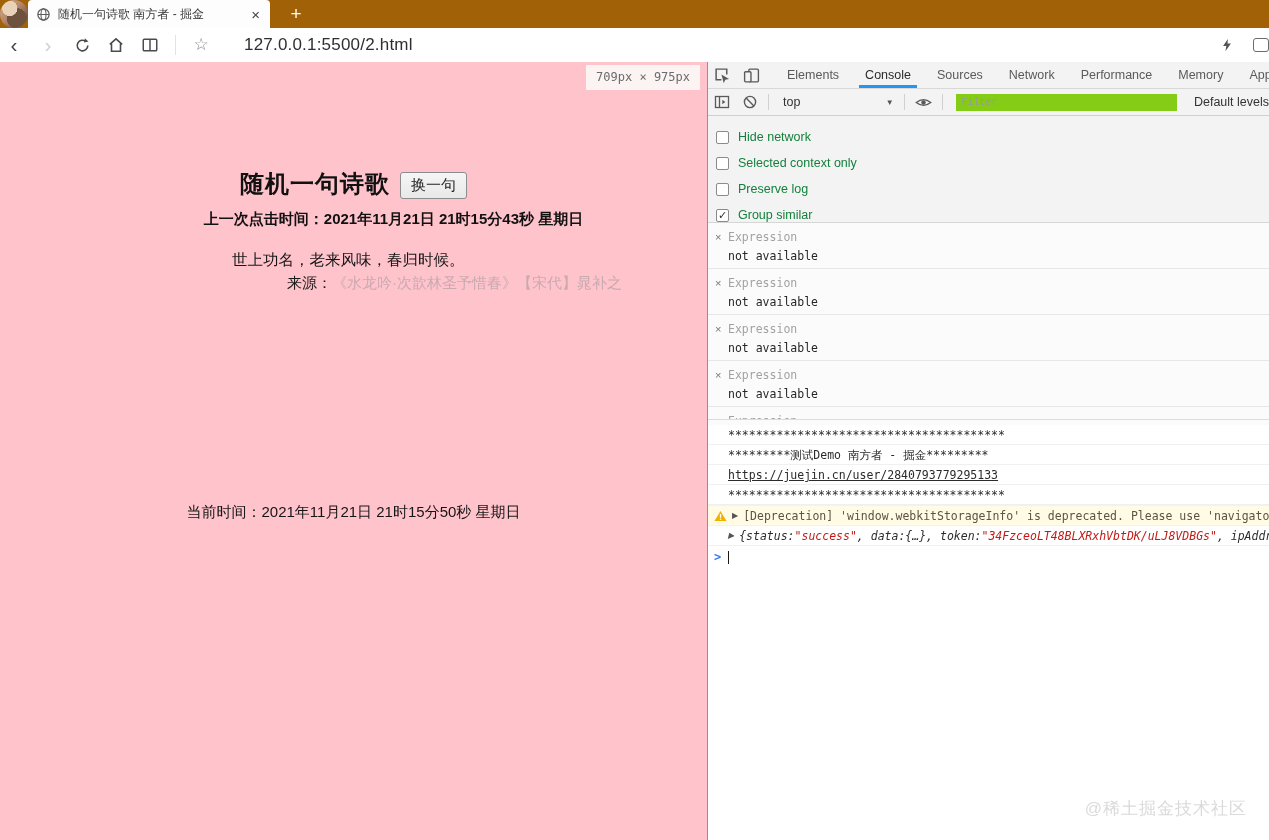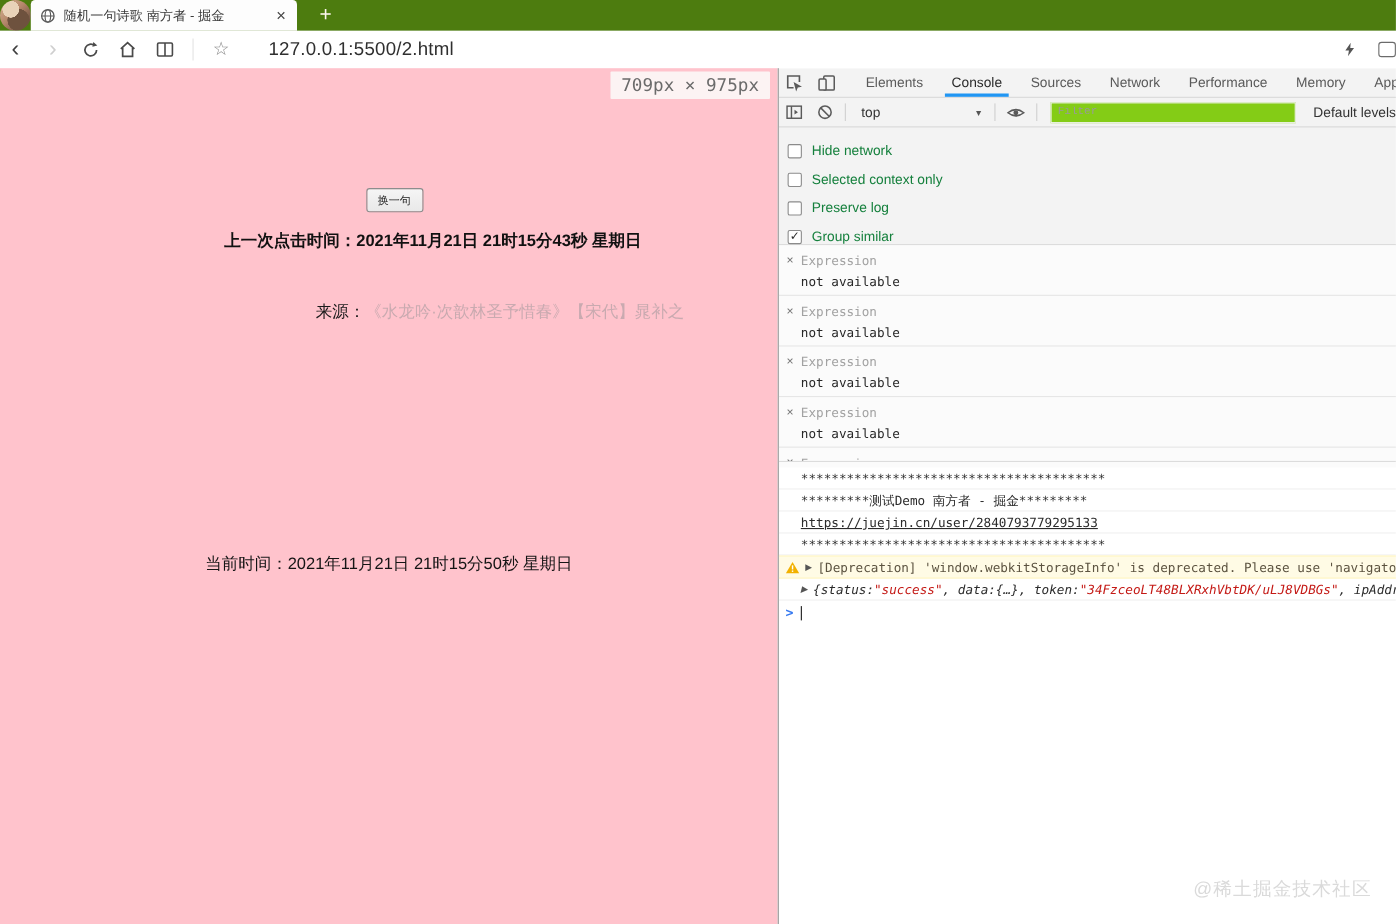--- a/index.html
+++ b/index.html
@@ -2,21 +2,21 @@
 <html><head>
 <meta charset="utf-8">
 <style>
   * { margin:0; padding:0; box-sizing:border-box; }
   html,body { background:#fff; }
   .root {
     position:relative; width:1269px; height:840px; overflow:hidden;
     font-family:"Liberation Sans","DejaVu Sans",sans-serif; -webkit-font-smoothing:antialiased;
   }
   
-  .tabstrip { position:absolute; left:0; top:0; width:1269px; height:28px; background:#4d7c0f; }
+  .tabstrip { position:absolute; left:0; top:0; width:1269px; height:28px; background:#a16207; }
   .avatar {
     position:absolute; left:0; top:0; width:28px; height:28px; border-radius:50%;
     background:
       radial-gradient(circle at 35% 30%, #e8d2b8 0 28%, transparent 29%),
       radial-gradient(circle at 60% 65%, #6e523e 0 40%, transparent 41%),
       linear-gradient(135deg,#d9b695 0%, #b4866a 45%, #4e3a2c 100%);
   }
   .tab {
     position:absolute; left:28px; top:0; width:242px; height:28px; background:#fdfdfd;
     border-radius:4px 4px 0 0; display:flex; align-items:center; padding:0 8px;
@@ -36,26 +36,26 @@
   .nav-sep { width:1px; height:20px; background:#e3e3e3; margin:0 8px; }
   .star { color:#8a8a8a; font-size:17px; }
   .url { font-size:17px; color:#2f2f2f; margin-left:26px; letter-spacing:.2px; flex:1; }
   .nav-right { display:flex; align-items:center; margin-right:0; }
   .partial-ext { width:16px; height:14px; border:1.6px solid #6b6b6b; border-radius:3px; margin-left:9px; }
   
   .page { position:absolute; left:0; top:62px; width:707px; height:778px; background:#ffc3cc; overflow:hidden; }
   .size-tip {
     position:absolute; top:3px; right:7px; height:25px; line-height:25px; padding:0 10px;
     background:#fcf3f3; color:#6b6b6b; font-family:"DejaVu Sans Mono","Liberation Mono",monospace;
-    font-size:16px; border-radius:1px;
+    font-size:12px; border-radius:1px;
   }
   .title-row { position:absolute; left:0; top:106px; width:100%; display:flex; align-items:center; justify-content:center; }
   .page-title { font-size:24px; font-weight:bold; color:#111; letter-spacing:1px; }
   .change-btn {
-    margin-left:10px; margin-top:3px; font-size:10px; color:#222; background:linear-gradient(#f5f5f5,#e9e9e9);
+    margin-left:10px; margin-top:3px; font-size:15px; color:#222; background:linear-gradient(#f5f5f5,#e9e9e9);
     border:1px solid #8d8d8d; border-radius:3px; padding:3px 10px; font-family:inherit;
   }
   .last-click { position:absolute; left:0; top:148px; width:100%; text-align:center;
     font-size:15px; font-weight:bold; color:#111;margin-left:40px; }
   .poem { position:absolute; left:232px; top:188px; font-size:15.5px; color:#151515; }
   .src-line { position:absolute; left:287px; top:212px; font-size:15px; }
   .src-label { color:#1a1a1a; }
   .src-text { color:#c9aab0; }
   .cur-time { position:absolute; left:0; top:441px; width:100%; text-align:center; font-size:15px; color:#151515; }
   
@@ -160,23 +160,25 @@
           <polygon points="9,1 3.5,9 7.2,9 6.2,15 12.5,6.4 8.6,6.4" fill="#555"></polygon>
         </svg>
       </span>
       <span class="partial-ext"></span>
     </div>
   </div>
 
   <div class="page">
     <div class="size-tip">709px × 975px</div>
     <div class="title-row">
+      <span class="page-title">随机一句诗歌</span>
       <button class="change-btn">换一句</button>
     </div>
     <div class="last-click">上一次点击时间：2021年11月21日 21时15分43秒 星期日</div>
+    <div class="poem">世上功名，老来风味，春归时候。</div>
     <div class="src-line">
       <span class="src-label">来源：</span><span class="src-text">《水龙吟·次歆林圣予惜春》【宋代】晁补之</span>
     </div>
     <div class="cur-time">当前时间：2021年11月21日 21时15分50秒 星期日</div>
   </div>
 
   <div class="devtools">
 
     <div class="dt-tabbar">
       <span class="dt-icbtn">

